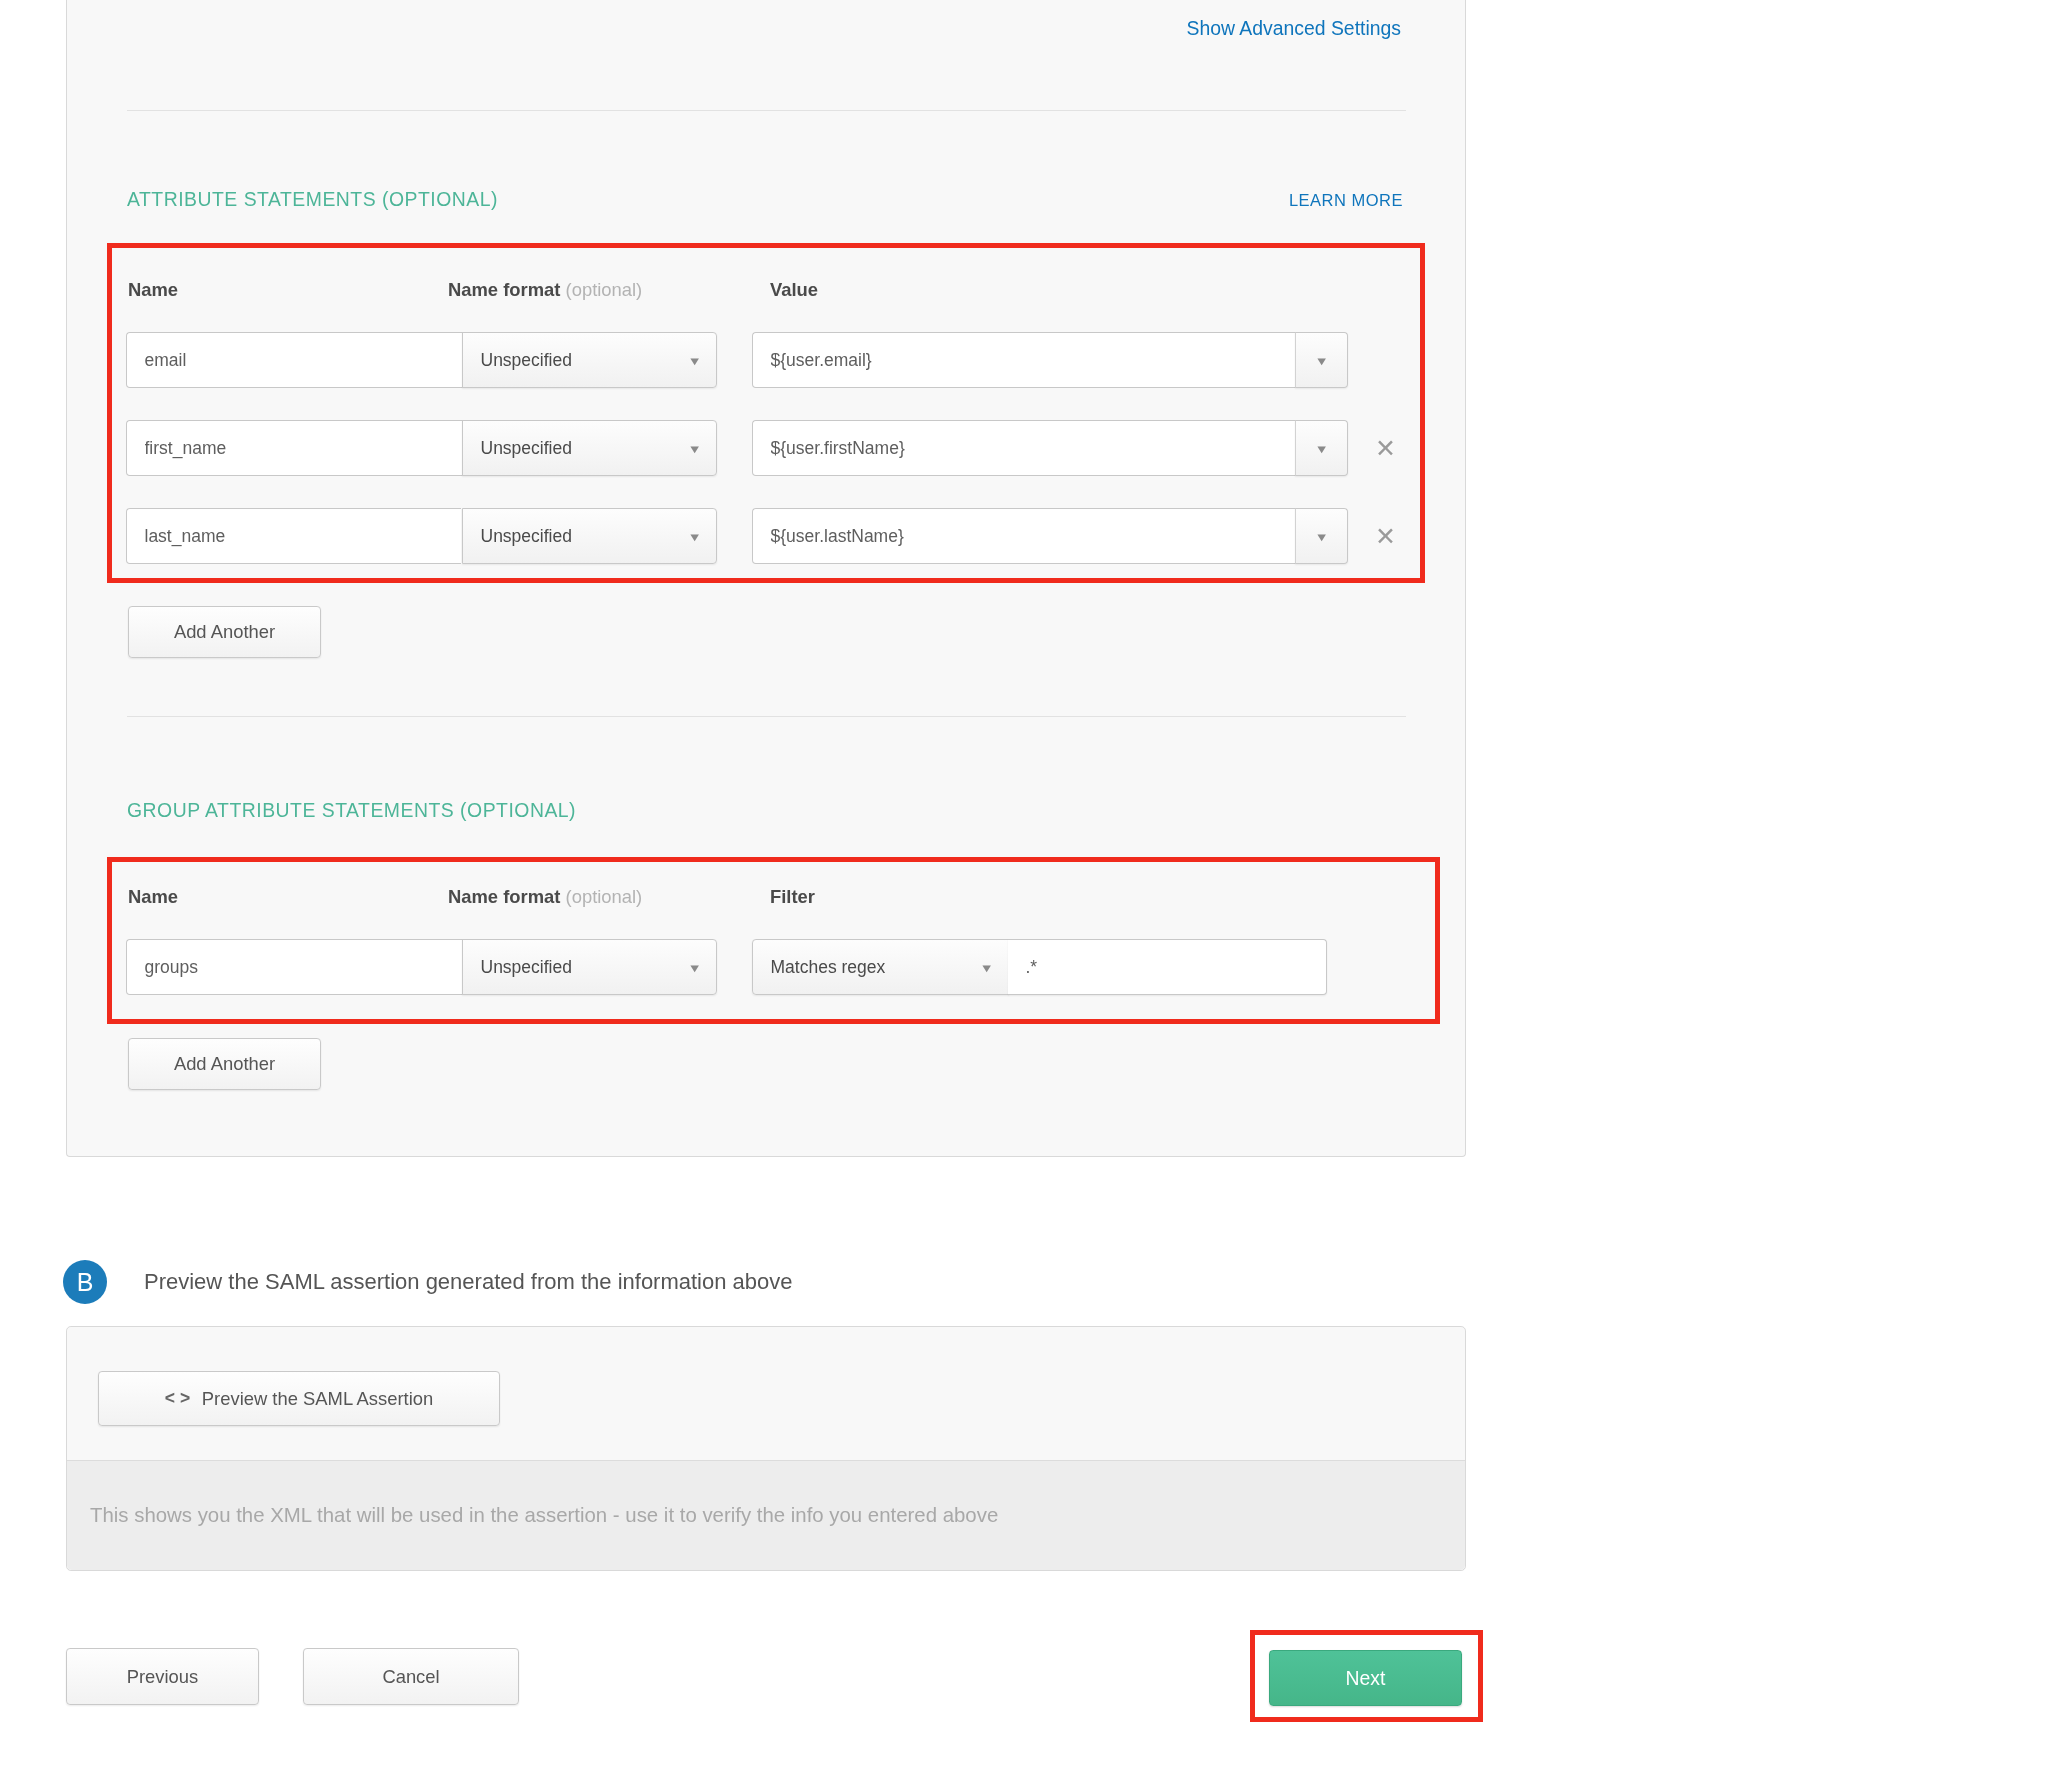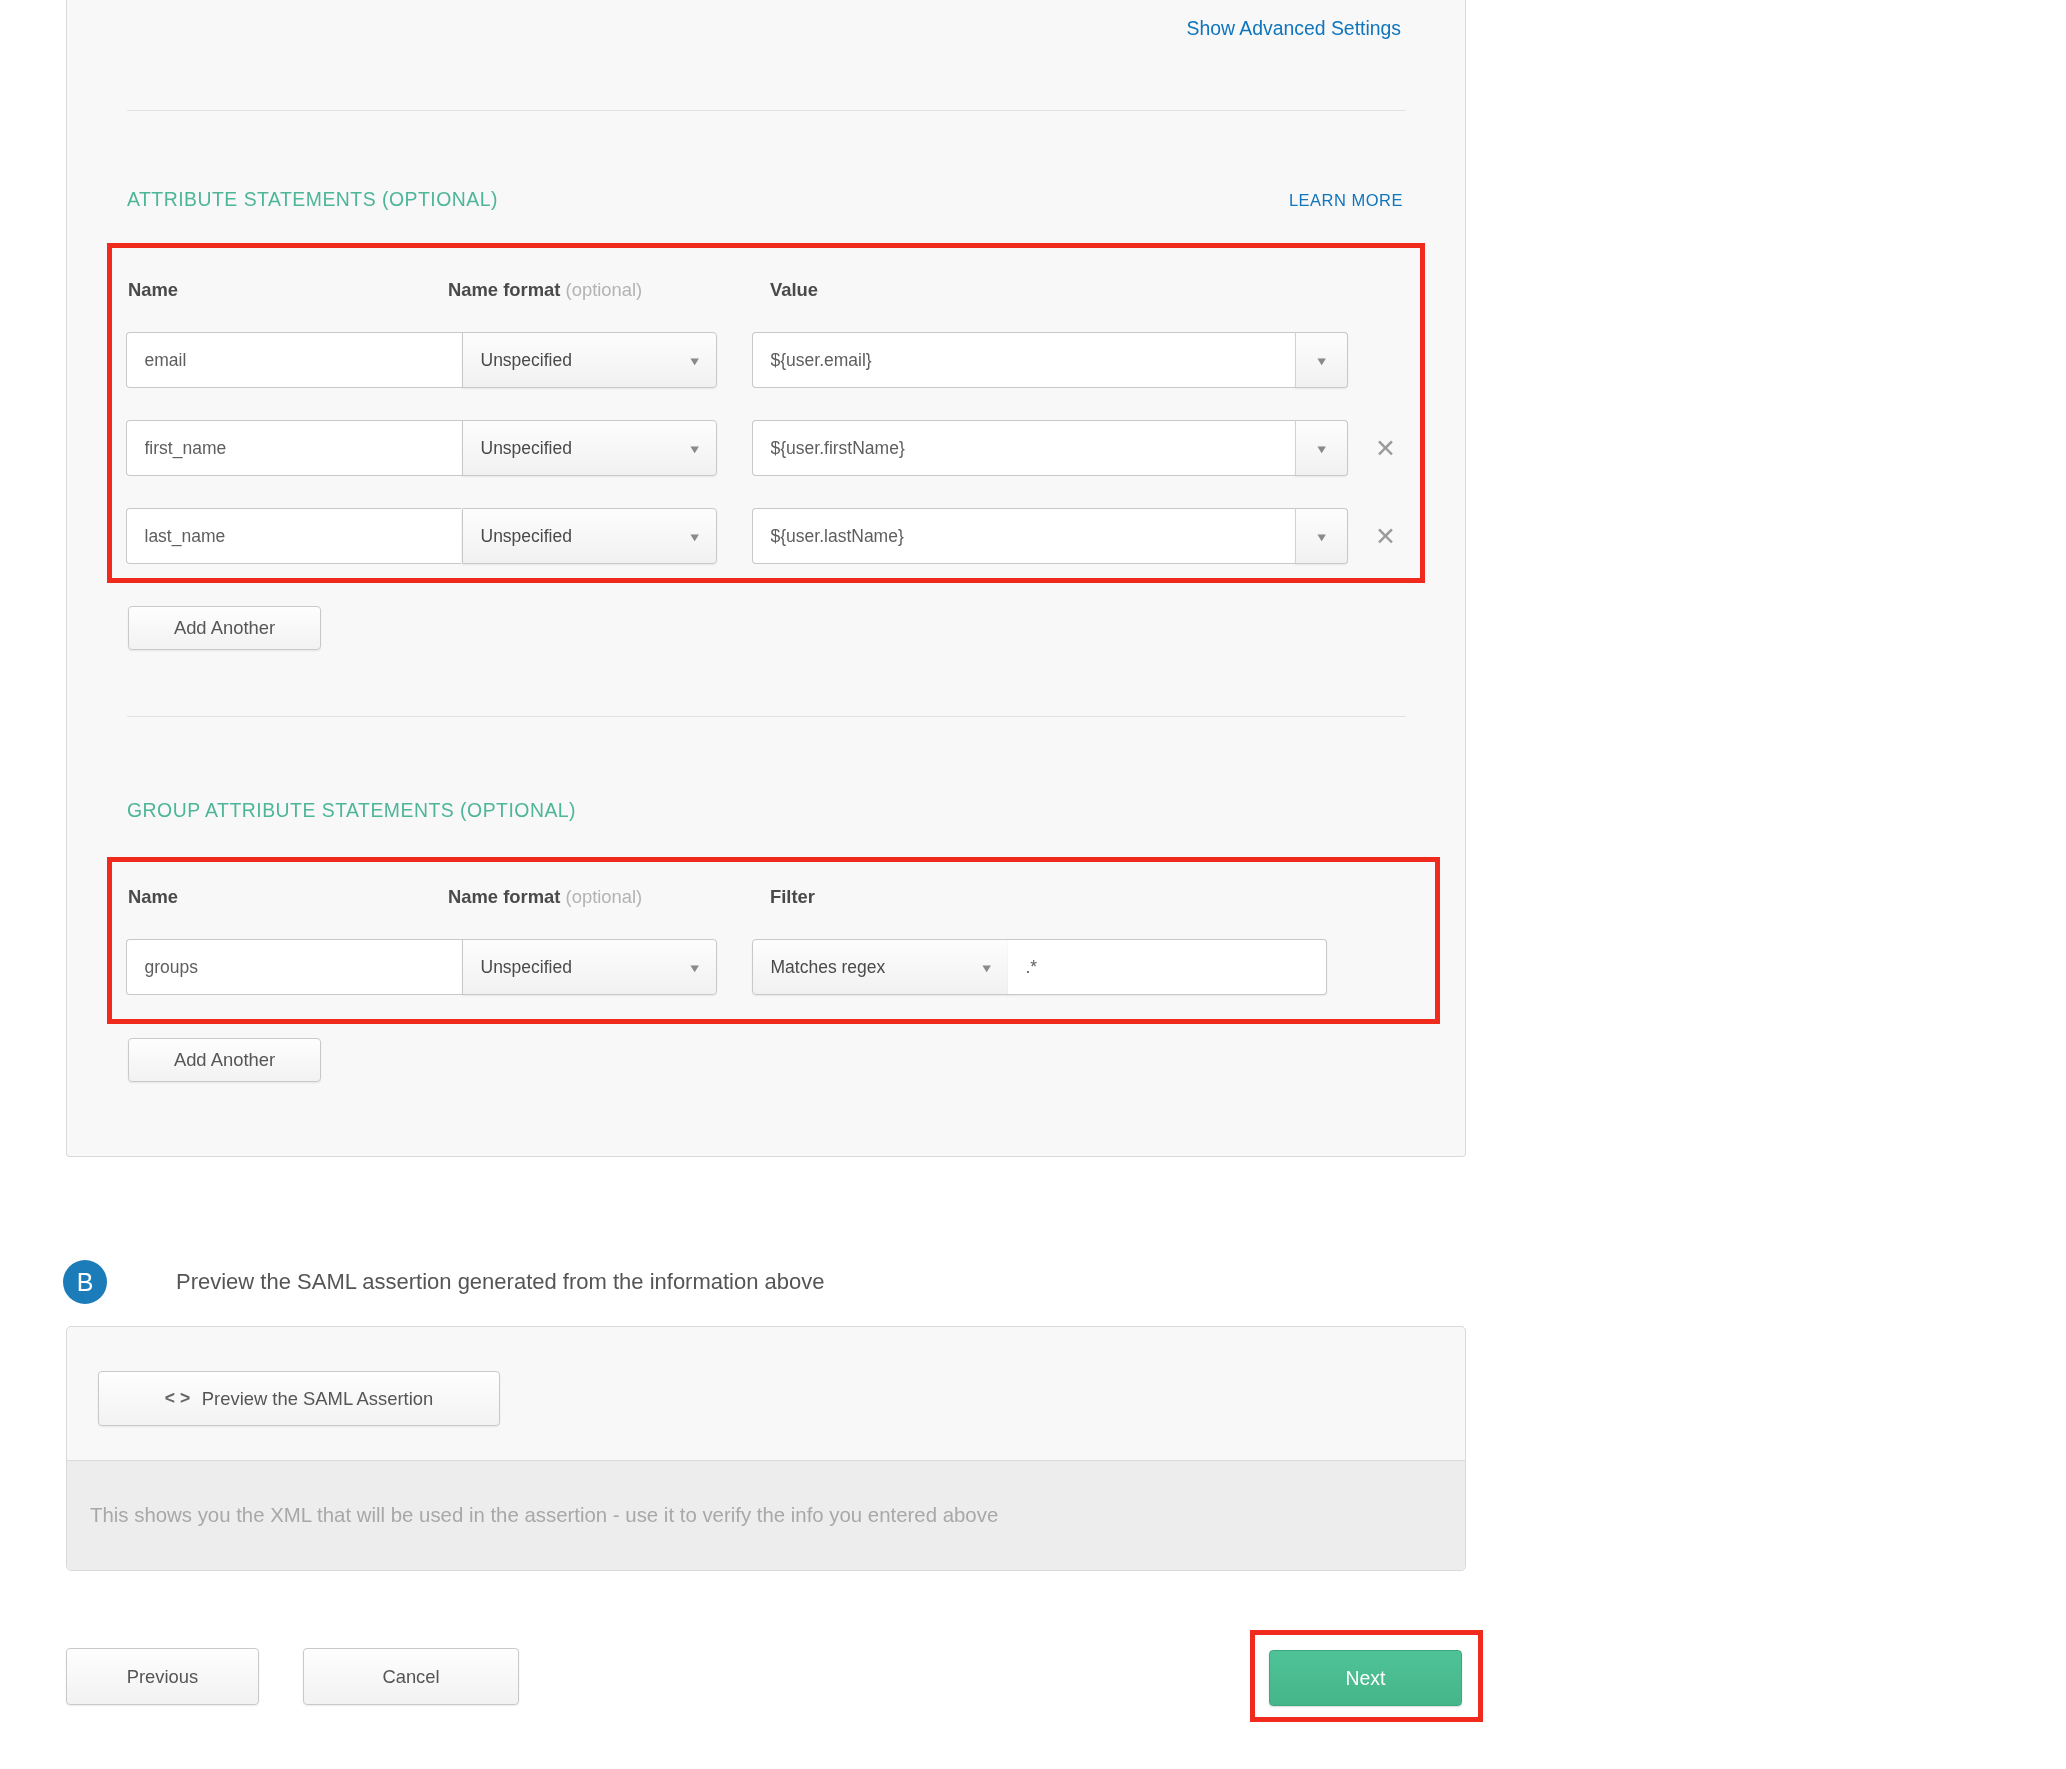--- a/index.html
+++ b/index.html
@@ -58,21 +58,21 @@
     border:1px solid #c8c8c8; border-left:1px solid #d2d2d2;
     border-radius:0 3.9px 3.9px 0;
     display:flex; align-items:center; justify-content:center;
     box-shadow:0 1px 1.9px rgba(0,0,0,0.07); cursor:pointer;
   }
   .row-del {
     position:absolute; width:39px; height:39px; text-align:center;
     font-size:25px; line-height:39px; color:#9a9a9a; cursor:pointer;
   }
   .btn {
-    position:absolute; height:44px;
+    position:absolute; height:52px;
     background:linear-gradient(#fefefe,#f2f2f2);
     border:1px solid #c9c9c9; border-radius:3.9px;
     display:flex; align-items:center; justify-content:center;
     font-size:18.4px; color:#555; cursor:pointer;
     box-shadow:0 1px 1.9px rgba(0,0,0,0.08);
   }
 
   
   .red-box { position:absolute; border:5.8px solid #f02b1d; pointer-events:none; z-index:40; }
   .red-1 { left:107px; top:243px;  width:1318px; height:340px; }
@@ -80,21 +80,21 @@
   .red-3 { left:1250px; top:1630px; width:233px;  height:92px; }
 
   
   .step-circle {
     position:absolute; left:63px; top:1260px; width:44px; height:44px;
     border-radius:50%; background:#1c7cba; color:#fff;
     font-size:25px; display:flex; align-items:center; justify-content:center;
   }
   .step-heading {
     position:absolute; left:144px; top:1269px;
-    font-size:22px; color:#555;margin-left:32px;
+    font-size:22px; color:#555;
   }
   .panel-b {
     position:absolute; left:66px; top:1326px; width:1400px; height:245px;
     background:#f8f8f8; border:1px solid #d9d9d9; border-radius:4.9px;
   }
   .preview-btn {
     position:absolute; left:31px; top:44px; width:402px; height:55px;
     background:linear-gradient(#fefefe,#f2f2f2);
     border:1px solid #c9c9c9; border-radius:3.9px;
     display:flex; align-items:center; justify-content:center; gap:6.8px;

